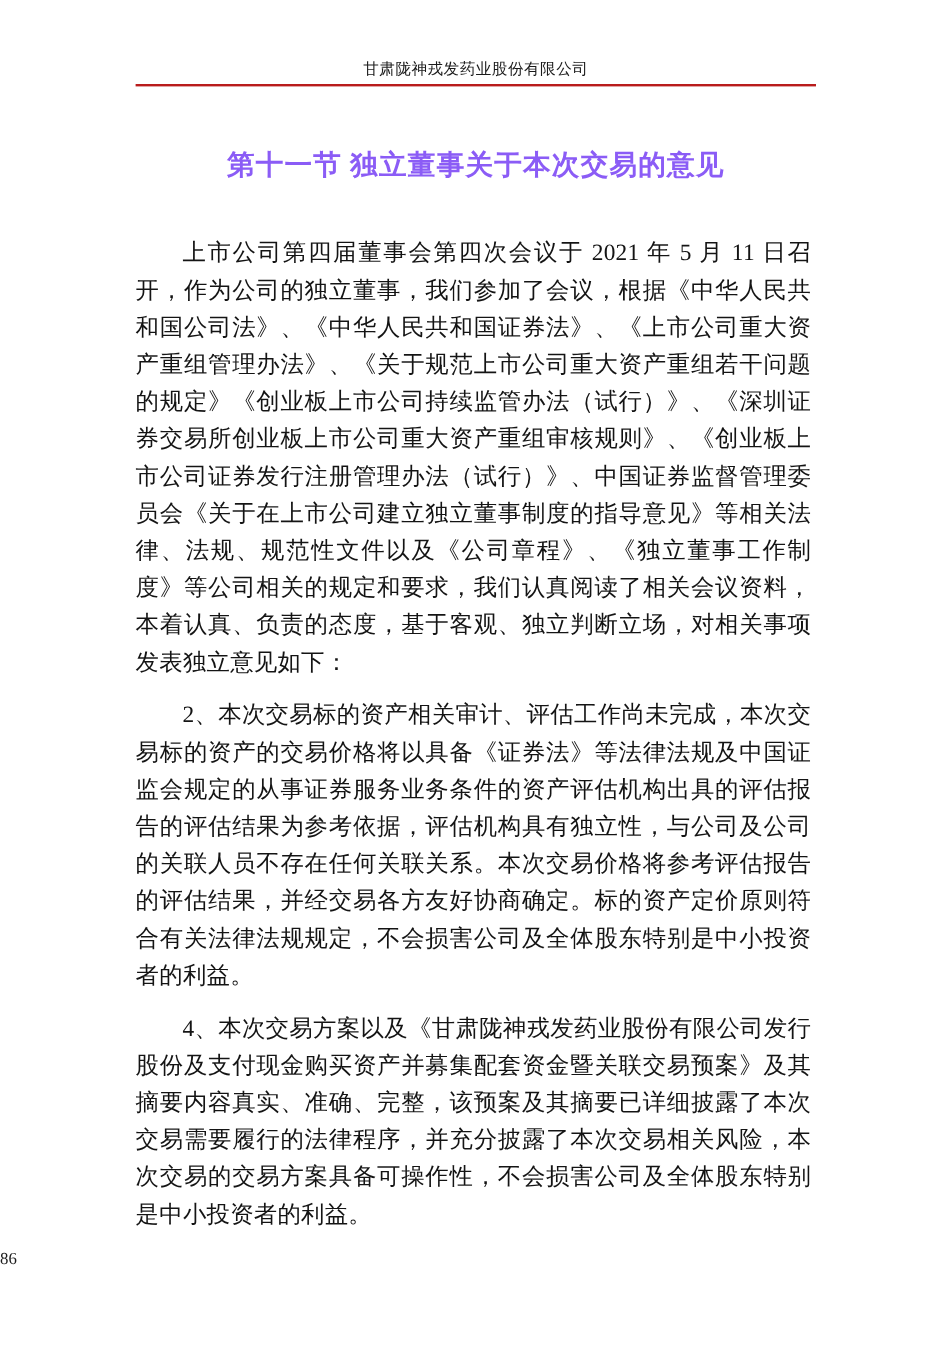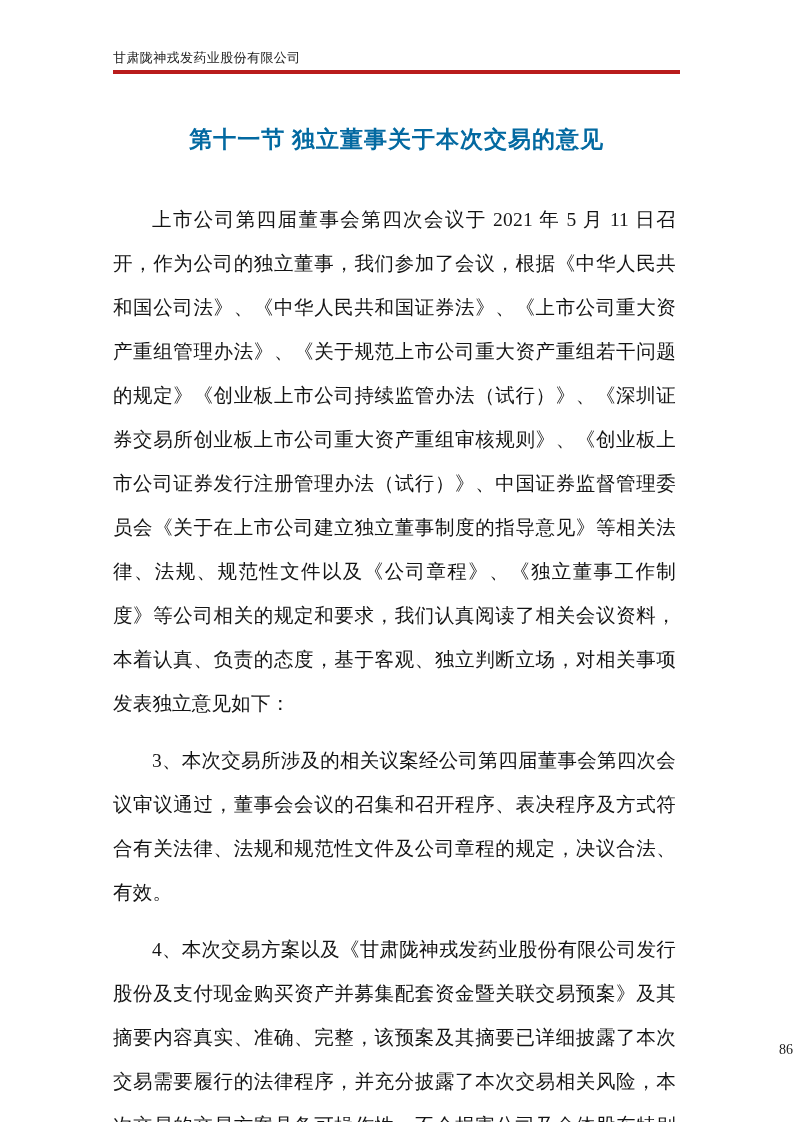--- a/index.html
+++ b/index.html
@@ -22,66 +22,67 @@
   }
   .header-row {
     display: flex;
     align-items: center;
     gap: 26px;
     font-size: 13px;
     line-height: 17px;
     letter-spacing: 0.4px;
     white-space: nowrap;
     padding-bottom: 4px;
-    border-bottom: 4px solid #b91c1c;
+    border-bottom: 2px solid #b91c1c;
     color: #1a1a1a;
+    flex-direction: column;
   }
   .section-title {
     margin: 52px 0 0 0;
     text-align: center;
     font-size: 23px;
     line-height: 28px;
     font-weight: bold;
     letter-spacing: 1px;
-    color: #0369a1;
+    color: #8b5cf6;
   }
   .body-text {
     margin-top: 44px;
   }
   .body-text p {
     margin: 0 4px 13px 0;
     font-size: 19.5px;
-    line-height: 44px;
+    line-height: 31px;
     text-indent: 2em;
     text-align: justify;
     letter-spacing: 0.2px;
     color: #141414;
   }
   .page-footer {
     position: absolute;
     left: 0;
     right: 0;
     bottom: 64px;
-    text-align: right;
+    text-align: left;
     font-size: 14px;
     color: #1a1a1a;
   }
 </style>
 </head>
 <body>
 
 <div class="page">
 
   <div class="header-row">
     <span>甘肃陇神戎发药业股份有限公司</span>
   </div>
 
   <h1 class="section-title">第十一节 独立董事关于本次交易的意见</h1>
 
   <div class="body-text">
     <p>上市公司第四届董事会第四次会议于 2021 年 5 月 11 日召开，作为公司的独立董事，我们参加了会议，根据《中华人民共和国公司法》、《中华人民共和国证券法》、《上市公司重大资产重组管理办法》、《关于规范上市公司重大资产重组若干问题的规定》《创业板上市公司持续监管办法（试行）》、《深圳证券交易所创业板上市公司重大资产重组审核规则》、《创业板上市公司证券发行注册管理办法（试行）》、中国证券监督管理委员会《关于在上市公司建立独立董事制度的指导意见》等相关法律、法规、规范性文件以及《公司章程》、《独立董事工作制度》等公司相关的规定和要求，我们认真阅读了相关会议资料，本着认真、负责的态度，基于客观、独立判断立场，对相关事项发表独立意见如下：</p>
-    <p>3、本次交易所涉及的相关议案经公司第四届董事会第四次会议审议通过，董事会会议的召集和召开程序、表决程序及方式符合有关法律、法规和规范性文件及公司章程的规定，决议合法、有效。</p>
+    <p>2、本次交易标的资产相关审计、评估工作尚未完成，本次交易标的资产的交易价格将以具备《证券法》等法律法规及中国证监会规定的从事证券服务业务条件的资产评估机构出具的评估报告的评估结果为参考依据，评估机构具有独立性，与公司及公司的关联人员不存在任何关联关系。本次交易价格将参考评估报告的评估结果，并经交易各方友好协商确定。标的资产定价原则符合有关法律法规规定，不会损害公司及全体股东特别是中小投资者的利益。</p>
     <p>4、本次交易方案以及《甘肃陇神戎发药业股份有限公司发行股份及支付现金购买资产并募集配套资金暨关联交易预案》及其摘要内容真实、准确、完整，该预案及其摘要已详细披露了本次交易需要履行的法律程序，并充分披露了本次交易相关风险，本次交易的交易方案具备可操作性，不会损害公司及全体股东特别是中小投资者的利益。</p>
   </div>
 
   <div class="page-footer">86</div>
 
 </div>
 
 </body></html>

